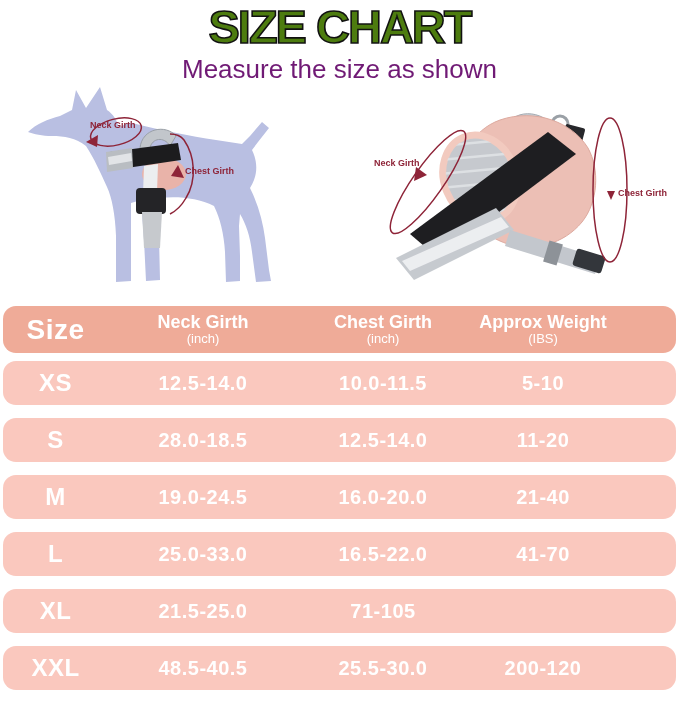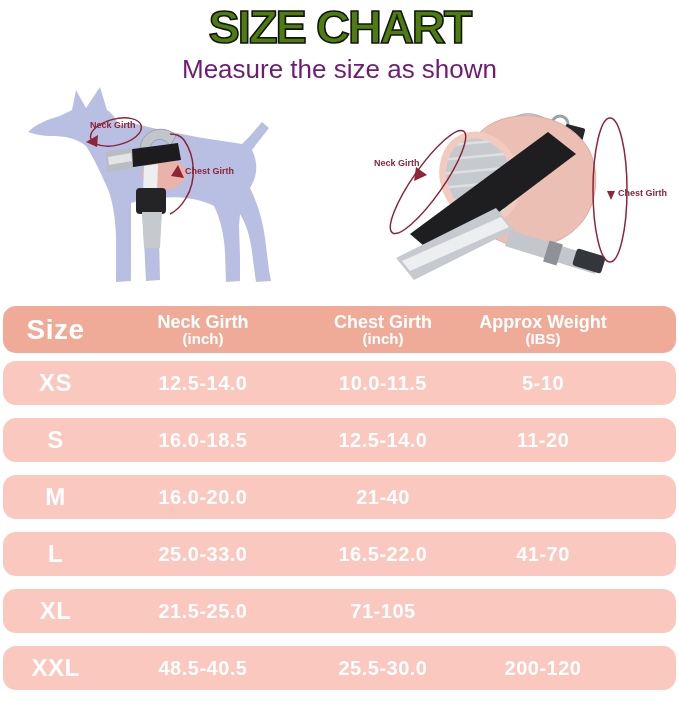--- a/index.html
+++ b/index.html
@@ -29,21 +29,21 @@
   .trow{
     display:grid;grid-template-columns:105px 190px 170px 150px 1fr;
     align-items:center;border-radius:13px;color:#ffffff;
   }
   .trow .cell{text-align:center;}
   .thead{background:#efab98;height:47px;margin-bottom:8px;}
   .tdata{background:#fac8be;height:44px;margin-bottom:13px;}
   .tdata:last-child{margin-bottom:8px;}
   .size-head{font-size:28px;font-weight:700;letter-spacing:.5px;}
   .col-head .lbl{display:block;font-size:18px;font-weight:700;line-height:19px;}
-  .col-head .sub{display:block;font-size:15px;font-weight:700;line-height:14px;}
+  .col-head .sub{display:block;font-size:13px;font-weight:400;line-height:14px;}
   .size-cell{font-size:24px;font-weight:700;letter-spacing:.5px;}
   .val-cell{font-size:20px;font-weight:700;letter-spacing:.5px;}
 </style>
 </head>
 <body>
 
 <div class="hdr">
   <h1 class="title">SIZE CHART</h1>
   <div class="subtitle">Measure the size as shown</div>
 </div>
@@ -137,27 +137,28 @@
 
   <div class="trow tdata">
     <div class="cell size-cell">XS</div>
     <div class="cell val-cell">12.5-14.0</div>
     <div class="cell val-cell">10.0-11.5</div>
     <div class="cell val-cell">5-10</div>
   </div>
 
   <div class="trow tdata">
     <div class="cell size-cell">S</div>
-    <div class="cell val-cell">16.0-18.5</div>
+    <div class="cell val-cell">28.0-18.5</div>
     <div class="cell val-cell">12.5-14.0</div>
     <div class="cell val-cell">11-20</div>
   </div>
 
   <div class="trow tdata">
     <div class="cell size-cell">M</div>
+    <div class="cell val-cell">19.0-24.5</div>
     <div class="cell val-cell">16.0-20.0</div>
     <div class="cell val-cell">21-40</div>
   </div>
 
   <div class="trow tdata">
     <div class="cell size-cell">L</div>
     <div class="cell val-cell">25.0-33.0</div>
     <div class="cell val-cell">16.5-22.0</div>
     <div class="cell val-cell">41-70</div>
   </div>

